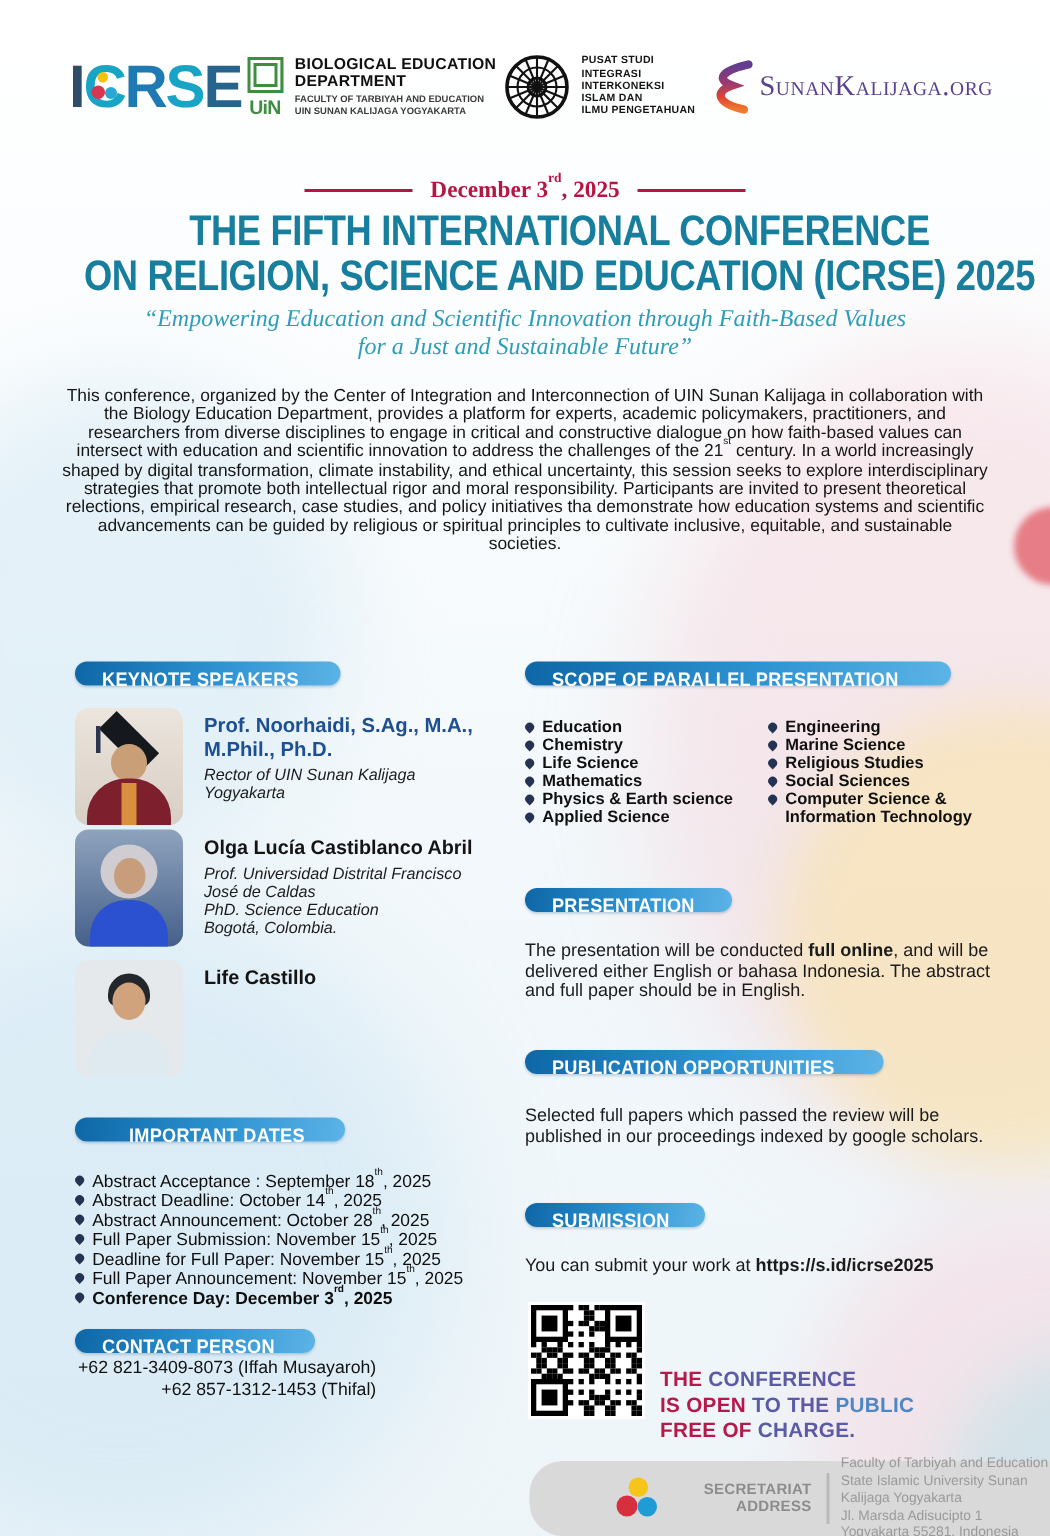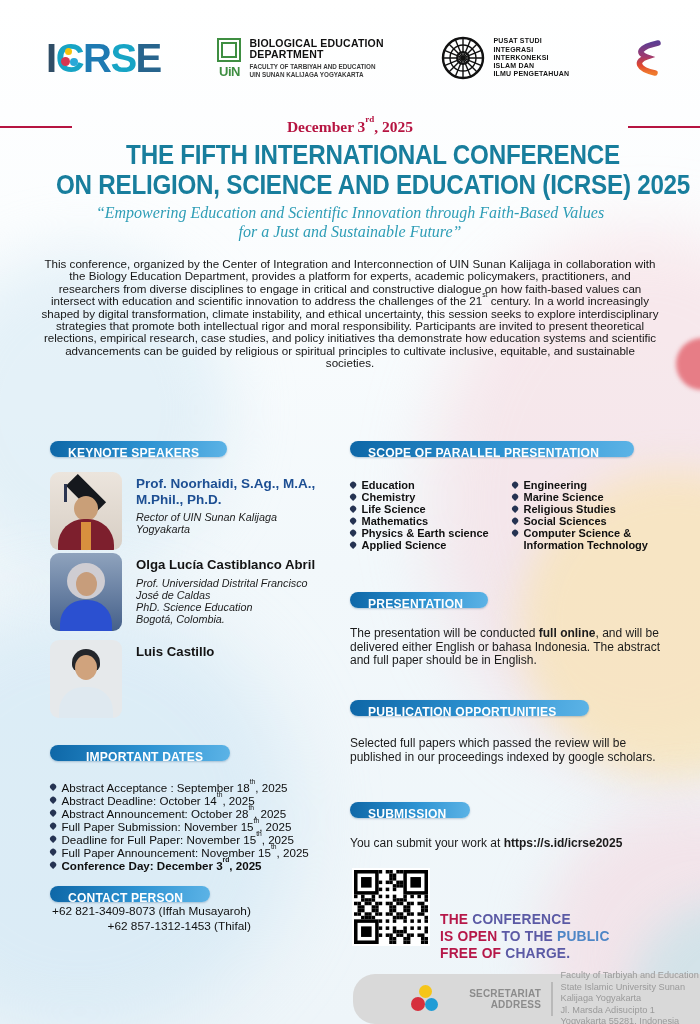--- a/index.html
+++ b/index.html
@@ -31,21 +31,21 @@
   .uin-sq{width:24px;height:24px;border:2px solid #3e8e41;box-shadow:inset 0 0 0 2px #fff,inset 0 0 0 4px #3e8e41;}
   .uin-uin{font-size:13px;font-weight:800;color:#3e8e41;letter-spacing:-.5px;}
   .uin-b{font-size:10.5px;font-weight:800;color:#101010;line-height:11.5px;letter-spacing:.2px;}
   .uin-s{font-size:6.3px;font-weight:700;color:#3a3a3a;line-height:7.6px;}
   .uin-s.first{margin-top:2px;}
   .pusat-logo{display:flex;gap:7px;align-items:center;}
   .pusat-lines{font-size:7px;font-weight:800;color:#141414;line-height:8.3px;letter-spacing:.2px;}
   .sunan-logo{display:flex;align-items:center;gap:3px;}
   .sunan-text{font-family:"Liberation Serif",serif;font-variant:small-caps;font-size:19px;color:#5a4090;letter-spacing:.4px;}
   
-  .dateline{position:absolute;top:118px;left:0;right:0;display:flex;justify-content:space-between;align-items:center;gap:12px;}
+  .dateline{position:absolute;top:118px;left:0;right:0;display:flex;justify-content:center;align-items:center;gap:12px;}
   .dline{width:72px;height:2px;background:#b61441;}
   .dtext{font-family:"Liberation Serif",serif;font-size:15.5px;font-weight:700;color:#b61441;}
   .title{position:absolute;top:139px;left:0;right:0;text-align:center;margin:0;
     color:#187e9d;font-size:28.5px;font-weight:800;line-height:30px;letter-spacing:-.3px;}
   .title-inner{display:inline-block;transform:scaleX(.85);transform-origin:center;white-space:nowrap;}
   .subtitle{position:absolute;top:203px;left:0;right:0;text-align:center;
     font-family:"Liberation Serif",serif;font-style:italic;font-size:16px;line-height:19px;color:#2e9db6;}
   .intro{position:absolute;top:258px;left:40px;width:620px;margin:0;text-align:center;
     font-size:11.6px;line-height:12.4px;color:#161616;}
   
@@ -165,20 +165,21 @@
           <defs>
             <linearGradient id="sg" x1="0" y1="0" x2="0" y2="1">
               <stop offset="0" stop-color="#5f3d91"></stop>
                 <stop offset=".45" stop-color="#a13a6e"></stop>
               <stop offset=".75" stop-color="#e0472f"></stop>
                 <stop offset="1" stop-color="#ef7a2e"></stop>
             </linearGradient>
           </defs>
           <path d="M32 5 C14 9 10 15 21 19 C9 23 11 31 29 35" fill="none" stroke="url(#sg)" stroke-width="5.5" stroke-linecap="round"></path>
         </svg>
+        <span class="sunan-text">SunanKalijaga.org</span>
       </div>
     </div>
 
     <div class="dateline">
       <span class="dline"></span>
       <span class="dtext">December 3<sup>rd</sup>, 2025</span>
       <span class="dline"></span>
     </div>
     <h1 class="title">
       <span class="title-inner">THE FIFTH INTERNATIONAL CONFERENCE<br>ON RELIGION, SCIENCE AND EDUCATION (ICRSE) 2025</span>
@@ -218,21 +219,21 @@
         <div class="sp-roles">Prof. Universidad Distrital Francisco<br>José de Caldas<br>PhD. Science Education<br>Bogotá, Colombia.</div>
       </div>
     </div>
     <div class="speaker sp3">
       <div class="avatar av3">
         <div class="hair"></div>
           <div class="head"></div>
           <div class="body"></div>
       </div>
       <div class="sp-text">
-        <div class="sp-name">Luis Castillo</div>
+        <div class="sp-name">Life Castillo</div>
       </div>
     </div>
 
     <div class="scope-col sc2">
         <div class="brow bold">
           <span class="blt"></span>
           <span class="btxt">Engineering</span>
         </div>
         <div class="brow bold">
           <span class="blt"></span>

